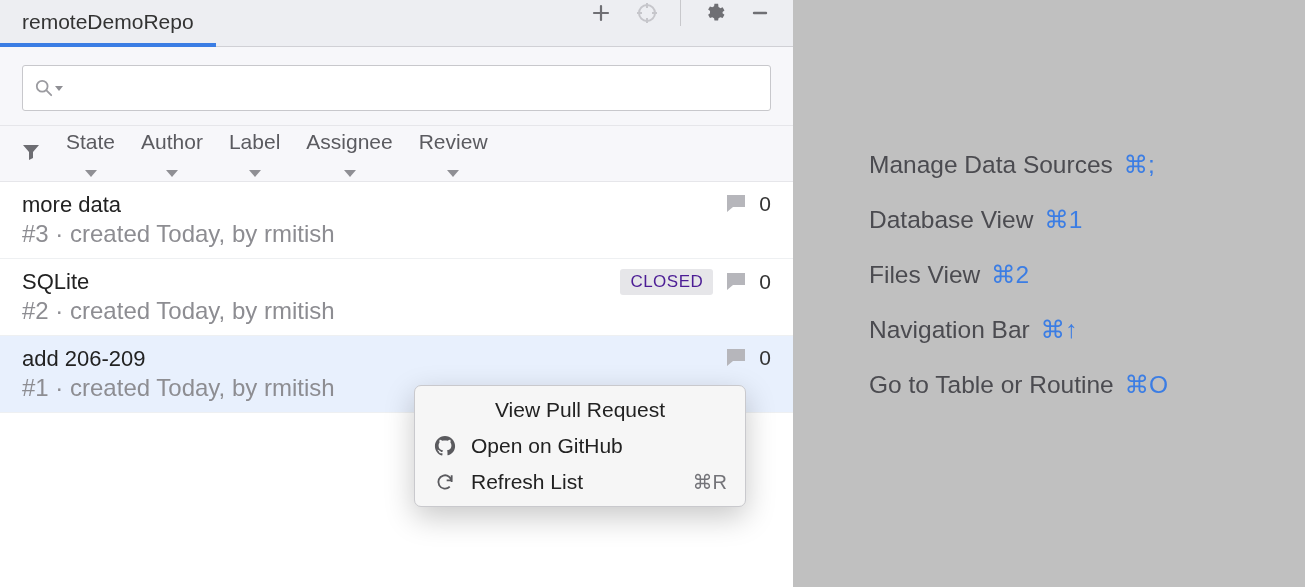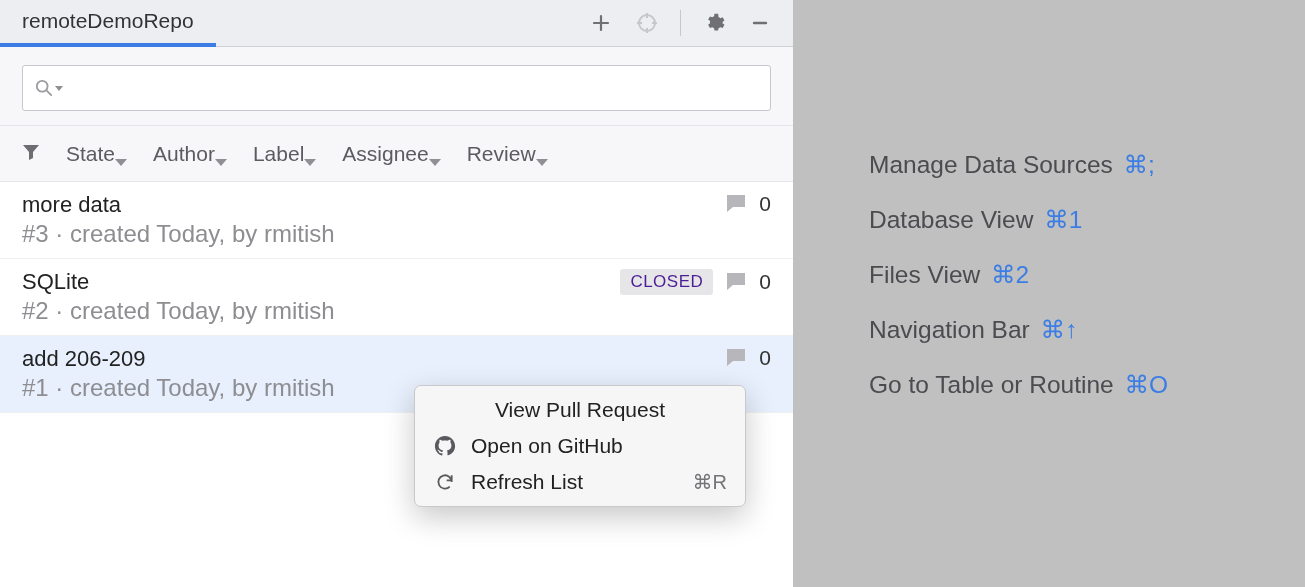--- a/index.html
+++ b/index.html
@@ -15,21 +15,21 @@
     width: 793px;
     background: #fff;
     display: flex;
     flex-direction: column;
     position: relative;
   }
   .tab-bar {
     height: 47px;
     background: #edeef2;
     display: flex;
-    align-items: center;
+    align-items: flex-start;
     border-bottom: 1px solid #d0d0d5;
     padding-right: 10px;
   }
   .tab {
     padding: 0 22px;
     height: 47px;
     display: flex;
     align-items: center;
     font-size: 21px;
     color: #333;
@@ -86,23 +86,24 @@
     border-bottom: 1px solid #e6e6ea;
     display: flex;
     align-items: center;
     padding: 0 22px;
     gap: 26px;
     font-size: 21px;
     color: #5b5b60;
   }
   .filter-item {
     display: flex;
-    align-items: flex-end;
-    gap: 0;
+    align-items: center;
+    gap: 16px;
     cursor: pointer;
+    flex-direction: column;
   }
   .chev-down {
     width: 0; height: 0;
     border-left: 6px solid transparent;
     border-right: 6px solid transparent;
     border-top: 7px solid #8f8f94;
   }
   .pr-list {
     flex: 1;
     overflow: auto;

